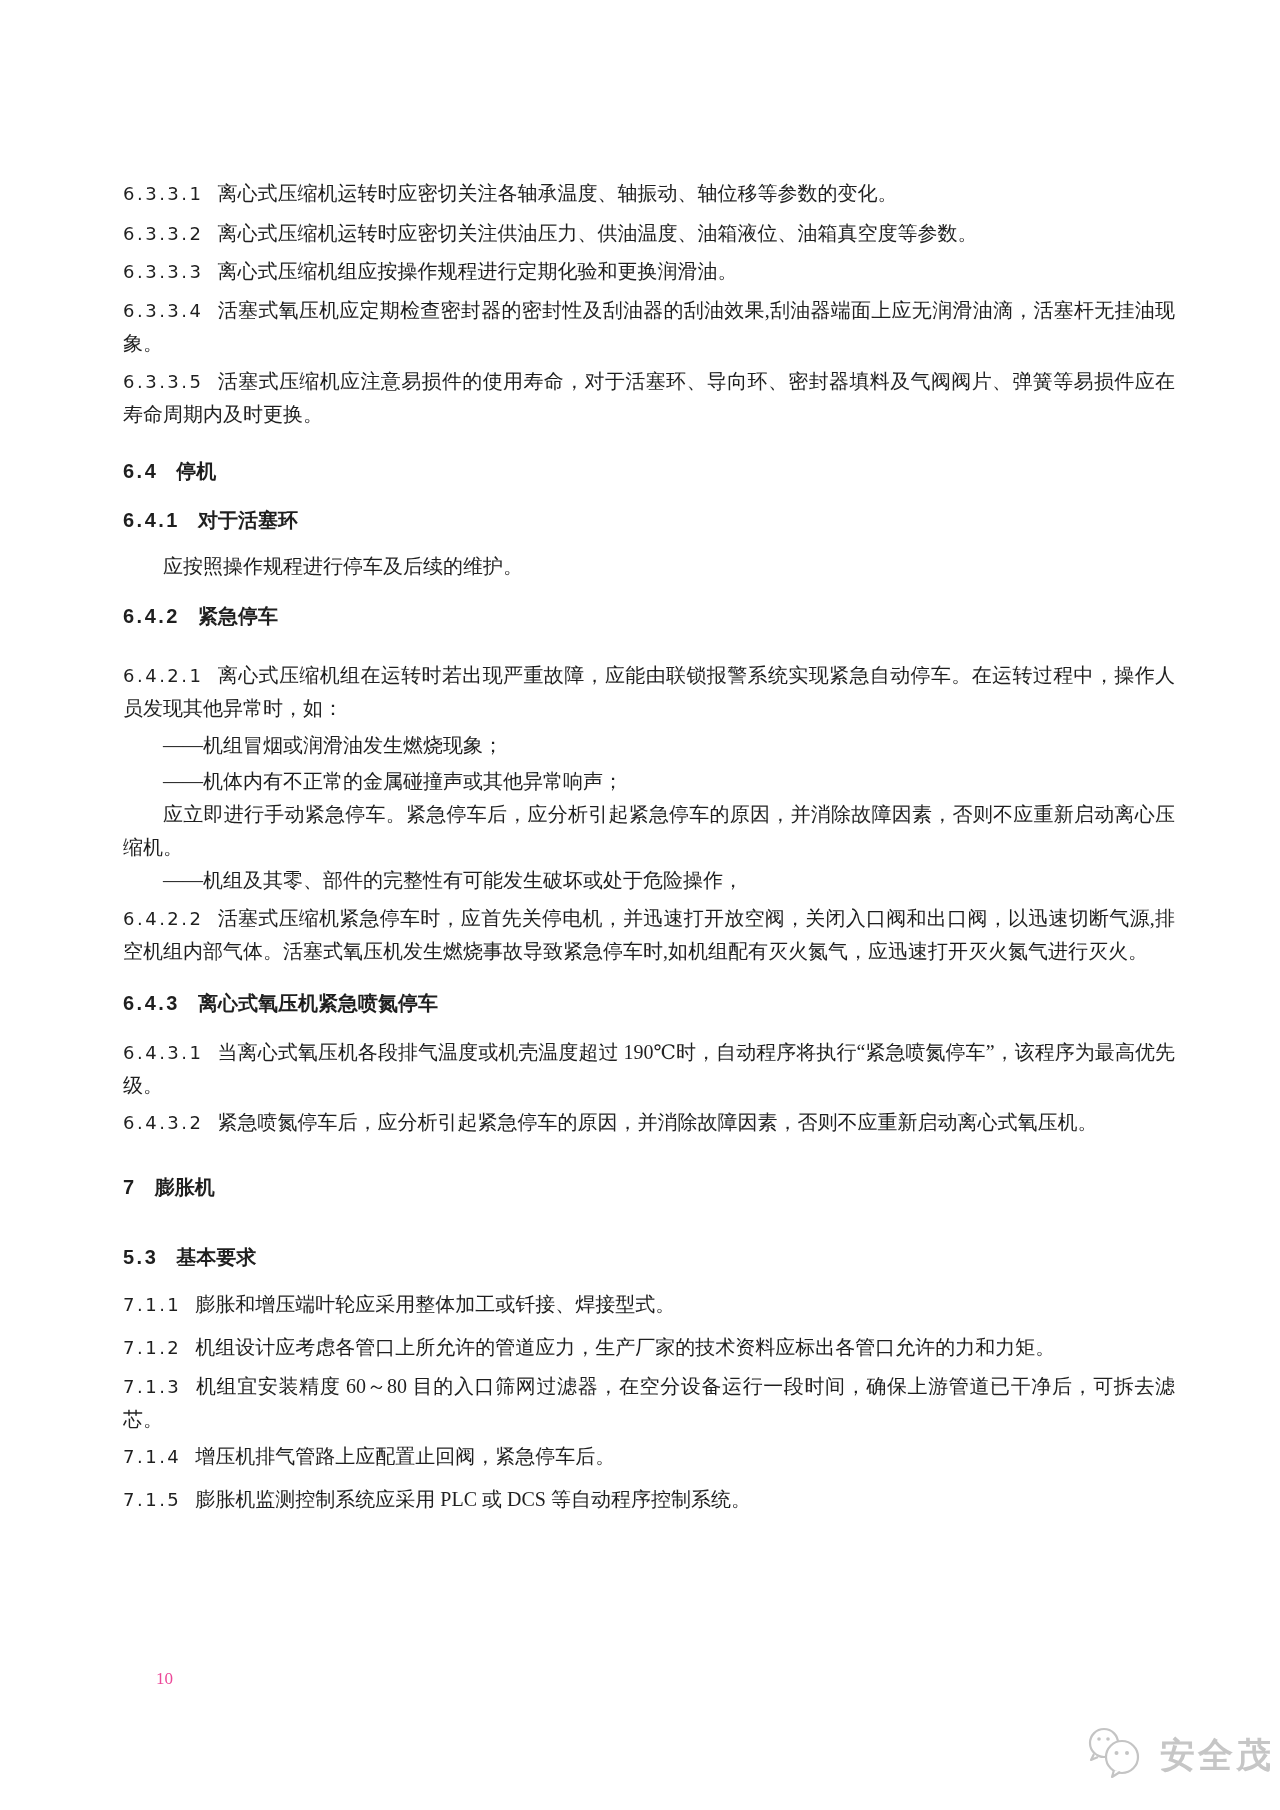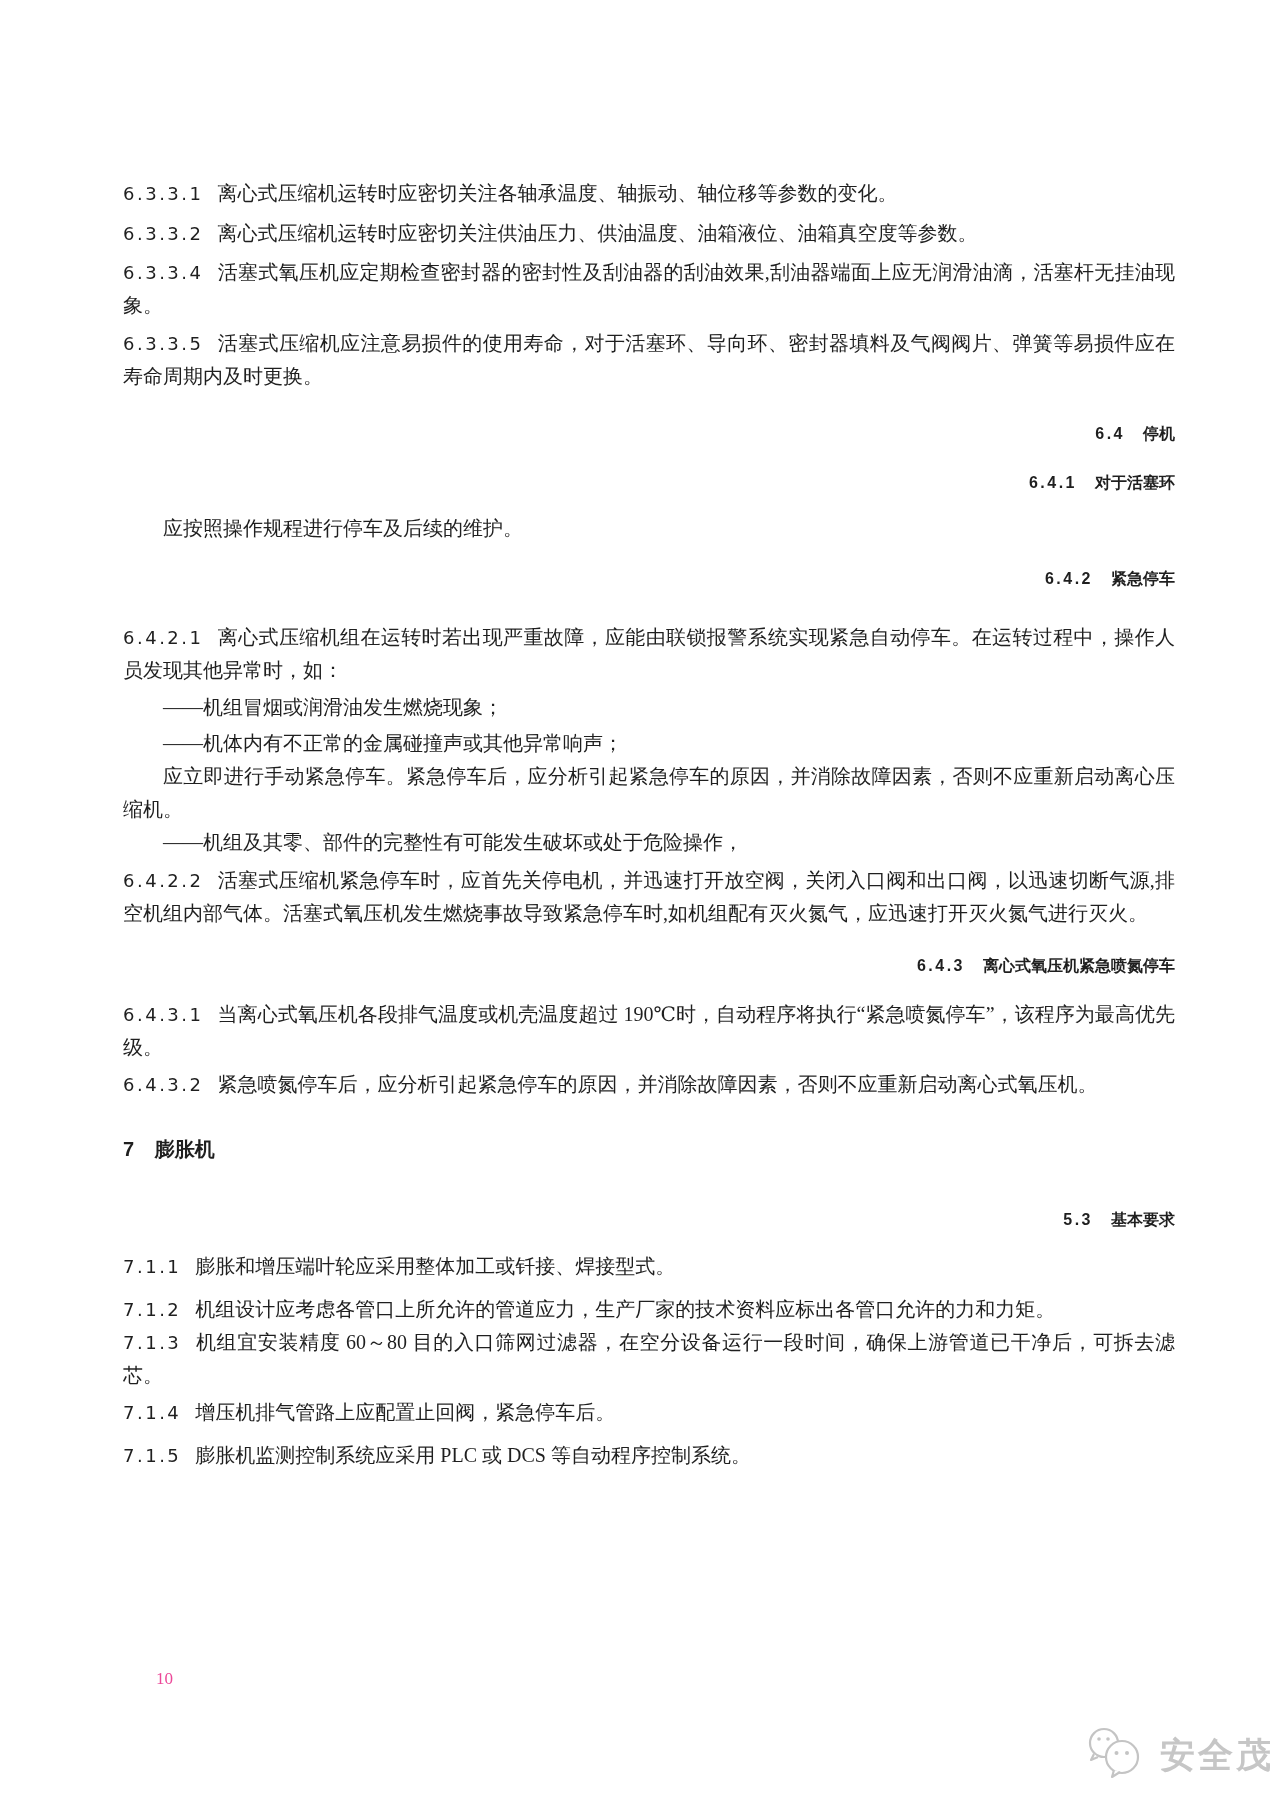--- a/index.html
+++ b/index.html
@@ -40,21 +40,21 @@
     font-size: 18px;
     letter-spacing: 2.5px;
     margin-right: 14px;
   }
   p.h1, p.h2, p.h3 {
     font-family: "Liberation Sans", "DejaVu Sans", sans-serif;
     font-weight: bold;
     text-align: left;
   }
   p.h1 { font-size: 20px; }
-  p.h2, p.h3 { font-size: 16px; text-align: right; }
+  p.h2, p.h3 { font-size: 20px; }
   p.h1 .num, p.h2 .num, p.h3 .num {
     letter-spacing: 2.5px;
     margin-right: 18px;
   }
   p.para, p.dash {
     text-indent: 40px;
   }
   .page-number {
     position: absolute;
     left: 156px;
@@ -83,20 +83,21 @@
     white-space: nowrap;
   }
 </style>
 </head>
 <body>
 
 <div class="content">
 
   <p class="block clause" style="margin-top:19px"><span class="num">6.3.3.1</span><span>离心式压缩机运转时应密切关注各轴承温度、轴振动、轴位移等参数的变化。</span></p>
   <p class="block clause" style="margin-top:7px"><span class="num">6.3.3.2</span><span>离心式压缩机运转时应密切关注供油压力、供油温度、油箱液位、油箱真空度等参数。</span></p>
+  <p class="block clause" style="margin-top:5px"><span class="num">6.3.3.3</span><span>离心式压缩机组应按操作规程进行定期化验和更换润滑油。</span></p>
   <p class="block clause" style="margin-top:6px"><span class="num">6.3.3.4</span><span>活塞式氧压机应定期检查密封器的密封性及刮油器的刮油效果,刮油器端面上应无润滑油滴，活塞杆无挂油现象。</span></p>
   <p class="block clause" style="margin-top:5px"><span class="num">6.3.3.5</span><span>活塞式压缩机应注意易损件的使用寿命，对于活塞环、导向环、密封器填料及气阀阀片、弹簧等易损件应在寿命周期内及时更换。</span></p>
 
   <p class="block h2" style="margin-top:24px"><span class="num">6.4</span><span>停机</span></p>
   <p class="block h3" style="margin-top:16px"><span class="num">6.4.1</span><span>对于活塞环</span></p>
   <p class="block para" style="margin-top:13px">应按照操作规程进行停车及后续的维护。</p>
   <p class="block h3" style="margin-top:17px"><span class="num">6.4.2</span><span>紧急停车</span></p>
 
   <p class="block clause" style="margin-top:26px"><span class="num">6.4.2.1</span><span>离心式压缩机组在运转时若出现严重故障，应能由联锁报警系统实现紧急自动停车。在运转过程中，操作人员发现其他异常时，如：</span></p>
   <p class="block dash" style="margin-top:4px">——机组冒烟或润滑油发生燃烧现象；</p>
@@ -107,21 +108,21 @@
 
   <p class="block h3" style="margin-top:19px"><span class="num">6.4.3</span><span>离心式氧压机紧急喷氮停车</span></p>
   <p class="block clause" style="margin-top:16px"><span class="num">6.4.3.1</span><span>当离心式氧压机各段排气温度或机壳温度超过 190℃时，自动程序将执行“紧急喷氮停车”，该程序为最高优先级。</span></p>
   <p class="block clause" style="margin-top:4px"><span class="num">6.4.3.2</span><span>紧急喷氮停车后，应分析引起紧急停车的原因，并消除故障因素，否则不应重新启动离心式氧压机。</span></p>
 
   <p class="block h1" style="margin-top:32px"><span class="num">7</span><span>膨胀机</span></p>
   <p class="block h2" style="margin-top:37px"><span class="num">5.3</span><span>基本要求</span></p>
 
   <p class="block clause" style="margin-top:14px"><span class="num">7.1.1</span><span>膨胀和增压端叶轮应采用整体加工或钎接、焊接型式。</span></p>
   <p class="block clause" style="margin-top:10px"><span class="num">7.1.2</span><span>机组设计应考虑各管口上所允许的管道应力，生产厂家的技术资料应标出各管口允许的力和力矩。</span></p>
-  <p class="block clause" style=""><span class="num">7.1.3</span><span>机组宜安装精度 60～80 目的入口筛网过滤器，在空分设备运行一段时间，确保上游管道已干净后，可拆去滤芯。</span></p>
+  <p class="block clause" style="margin-top:6px"><span class="num">7.1.3</span><span>机组宜安装精度 60～80 目的入口筛网过滤器，在空分设备运行一段时间，确保上游管道已干净后，可拆去滤芯。</span></p>
   <p class="block clause" style="margin-top:4px"><span class="num">7.1.4</span><span>增压机排气管路上应配置止回阀，紧急停车后。</span></p>
   <p class="block clause" style="margin-top:10px"><span class="num">7.1.5</span><span>膨胀机监测控制系统应采用 PLC 或 DCS 等自动程序控制系统。</span></p>
 </div>
 
 <div class="page-number">10</div>
 
 <div class="watermark">
   <span>
     <svg width="58" height="54" viewBox="0 0 58 54" xmlns="http://www.w3.org/2000/svg">
       <g fill="none" stroke="#c4c4c4" stroke-width="2.2">

